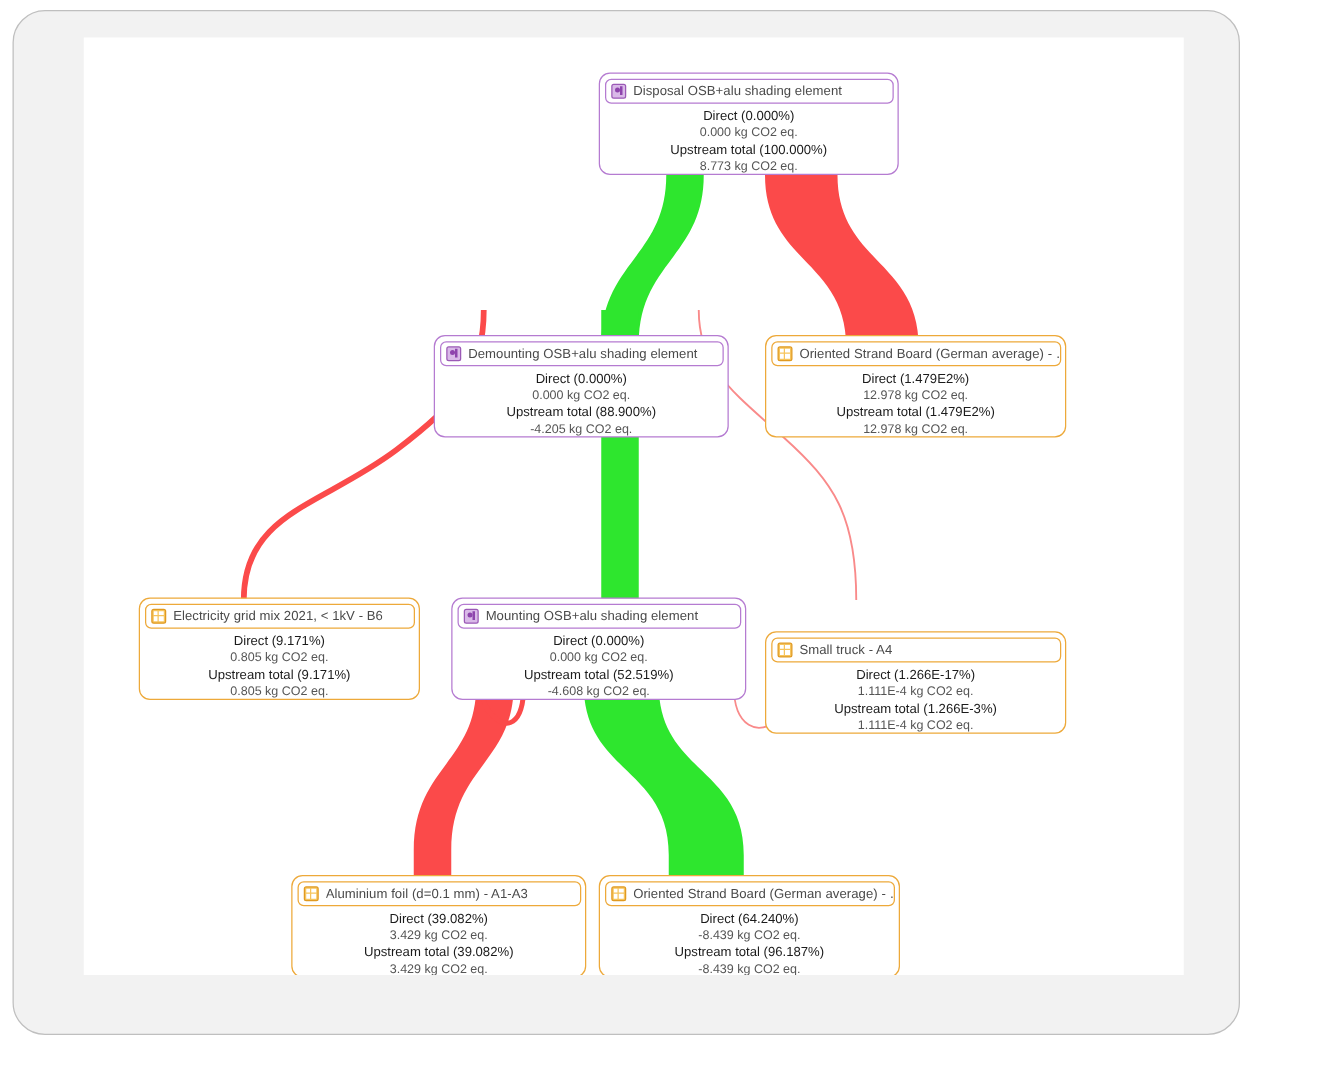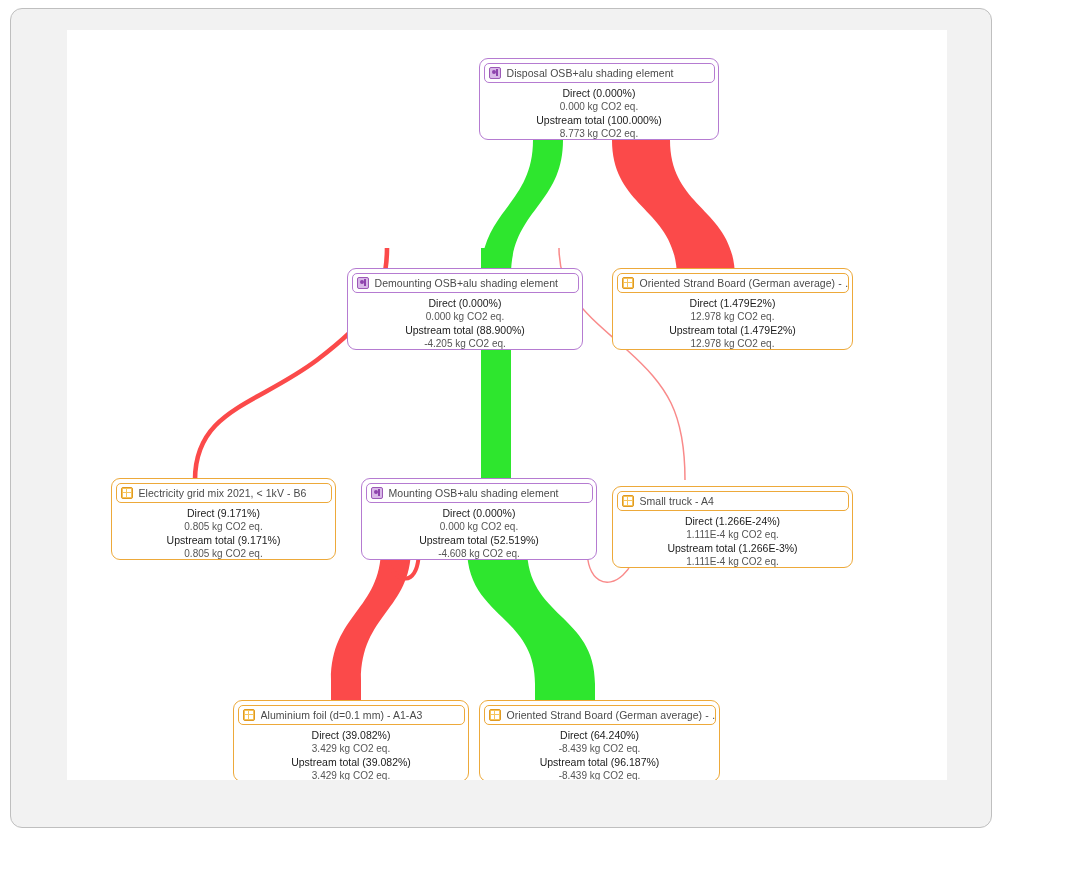--- a/index.html
+++ b/index.html
@@ -16,21 +16,21 @@
 
   
   #figure-card {
     position: absolute;
     left: 10px;
     top: 8px;
     width: 982px;
     height: 820px;
     background: #f2f2f2;
     border: 1px solid #bfbfbf;
-    border-radius: 12px;
+    border-radius: 26px;
     box-sizing: border-box;
   }
 
   
   #figure-canvas {
     position: absolute;
     left: 56px;
     top: 21px;
     width: 880px;
     height: 750px;
@@ -265,32 +265,32 @@
         <span class="node-title">Mounting OSB+alu shading element</span>
       </div>
       <div class="node-body">
         <div class="strong">Direct (0.000%)</div>
         <div class="val">0.000 kg CO2 eq.</div>
         <div class="strong">Upstream total (52.519%)</div>
         <div class="val">-4.608 kg CO2 eq.</div>
       </div>
     </div>
 
-    <div class="node product" style="left:545px; top:456px; width:241px; height:82px;">
+    <div class="node product" style="left:545px; top:475px; width:241px; height:82px;">
       <div class="node-header">
         <span class="node-icon icon-grid">
             <i></i>
             <i></i>
             <i></i>
             <i></i>
           </span>
         <span class="node-title">Small truck - A4</span>
       </div>
       <div class="node-body">
-        <div class="strong">Direct (1.266E-24%)</div>
+        <div class="strong">Direct (1.266E-17%)</div>
         <div class="val">1.111E-4 kg CO2 eq.</div>
         <div class="strong">Upstream total (1.266E-3%)</div>
         <div class="val">1.111E-4 kg CO2 eq.</div>
       </div>
     </div>
 
     <div class="node product" style="left:166px; top:670px; width:236px; height:82px;">
       <div class="node-header">
         <span class="node-icon icon-grid">
             <i></i>

